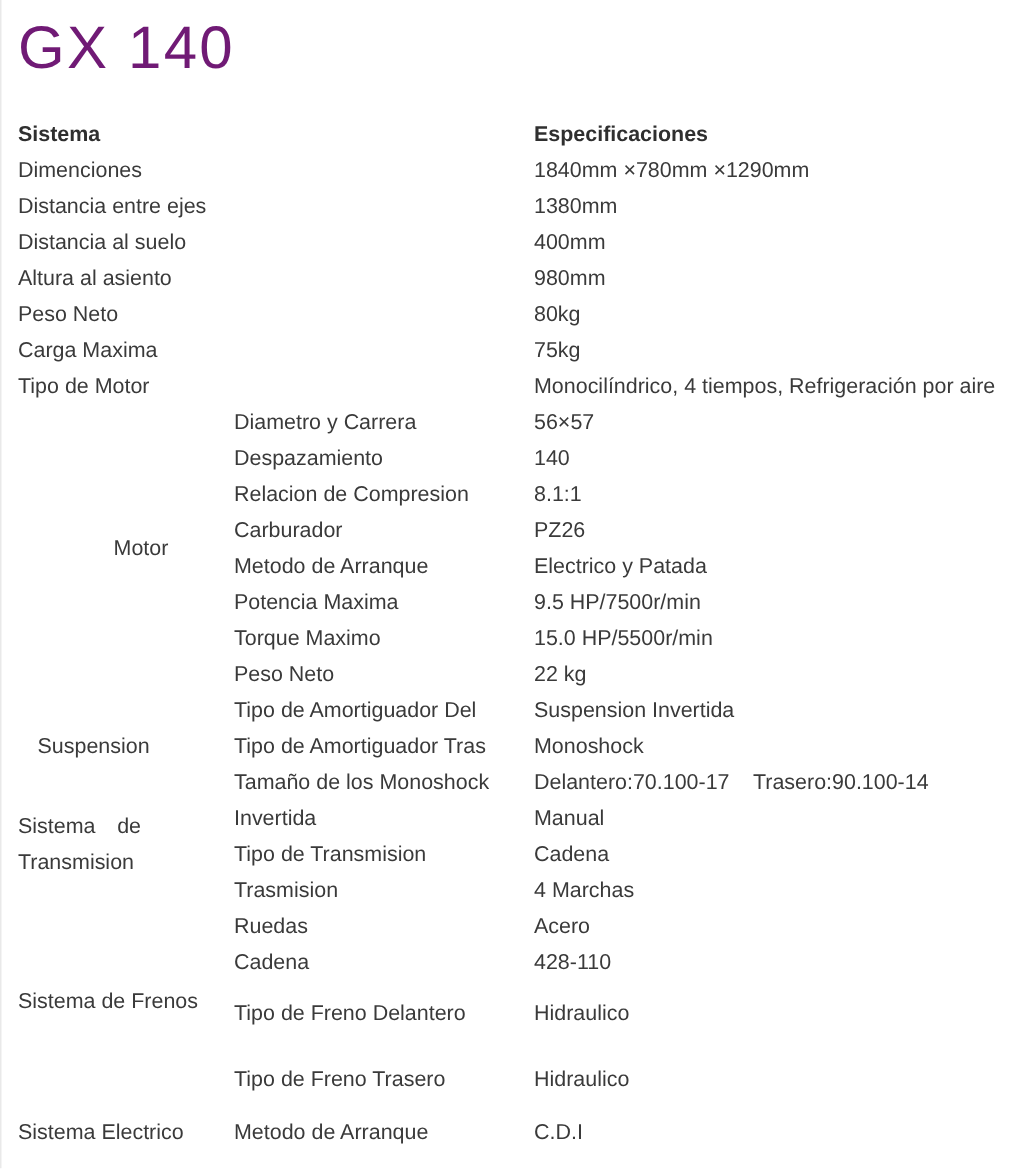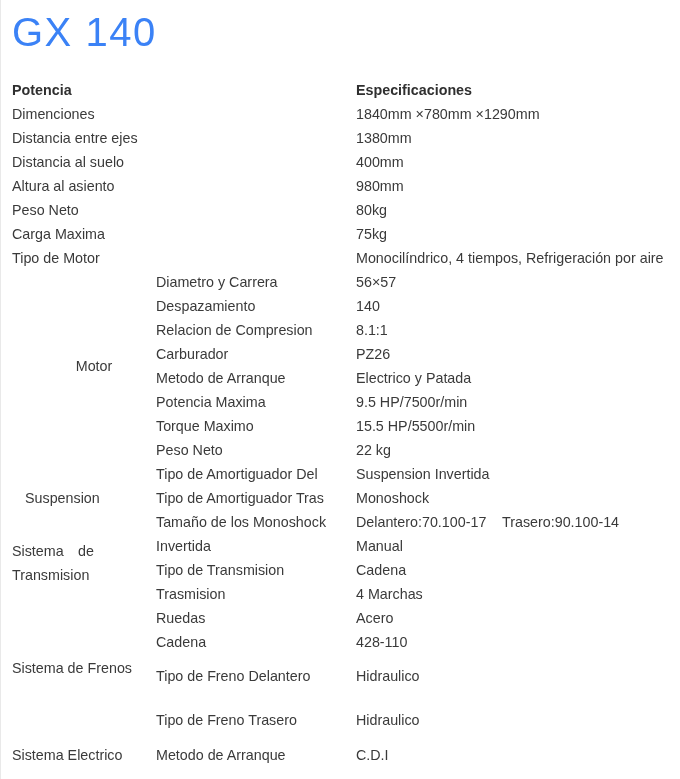--- a/index.html
+++ b/index.html
@@ -14,21 +14,21 @@
     position: absolute; left: 0; top: 0;
     width: 1px; height: 100%;
     background: #e9e9e9;
   }
   h1.page-title {
     margin: 10px 0 0 12px;
     font-size: 40px;
     line-height: 44px;
     font-weight: 300;
     letter-spacing: 1.5px;
-    color: #3b82f6;
+    color: #701a75;
     font-family: "Liberation Sans", sans-serif;
   }
   table.spec {
     width: 680px;
     table-layout: fixed;
     border-collapse: collapse;
     margin-top: 24px;
     font-size: 14.3px;
   }
   col.c-item { width: 156px; }
@@ -65,21 +65,21 @@
 <h1 class="page-title">GX 140</h1>
 
 <table class="spec">
   <colgroup>
     <col class="c-item">
       <col class="c-sub">
       <col class="c-val">
   </colgroup>
   <thead>
     <tr>
-      <th class="col-item">Potencia</th>
+      <th class="col-item">Sistema</th>
       <th></th>
       <th>Especificaciones</th>
     </tr>
   </thead>
   <tbody id="spec-body">
       <tr class="row-dimensiones">
         <td class="col-item sec-dimensiones" rowspan="1"><span class="label-inner">Dimenciones</span></td>
         <td class="col-sub"></td>
         <td class="col-value">1840mm ×780mm ×1290mm</td>
       </tr>
@@ -133,21 +133,21 @@
       <tr class="row-motor">
         <td class="col-sub">Metodo de Arranque</td>
         <td class="col-value">Electrico y Patada</td>
       </tr>
       <tr class="row-motor">
         <td class="col-sub">Potencia Maxima</td>
         <td class="col-value">9.5 HP/7500r/min</td>
       </tr>
       <tr class="row-motor">
         <td class="col-sub">Torque Maximo</td>
-        <td class="col-value">15.5 HP/5500r/min</td>
+        <td class="col-value">15.0 HP/5500r/min</td>
       </tr>
       <tr class="row-motor">
         <td class="col-sub">Peso Neto</td>
         <td class="col-value">22 kg</td>
       </tr>
       <tr class="row-suspension">
         <td class="col-item sec-suspension" rowspan="3"><span class="label-inner">Suspension</span></td>
         <td class="col-sub">Tipo de Amortiguador Del</td>
         <td class="col-value">Suspension Invertida</td>
       </tr>

